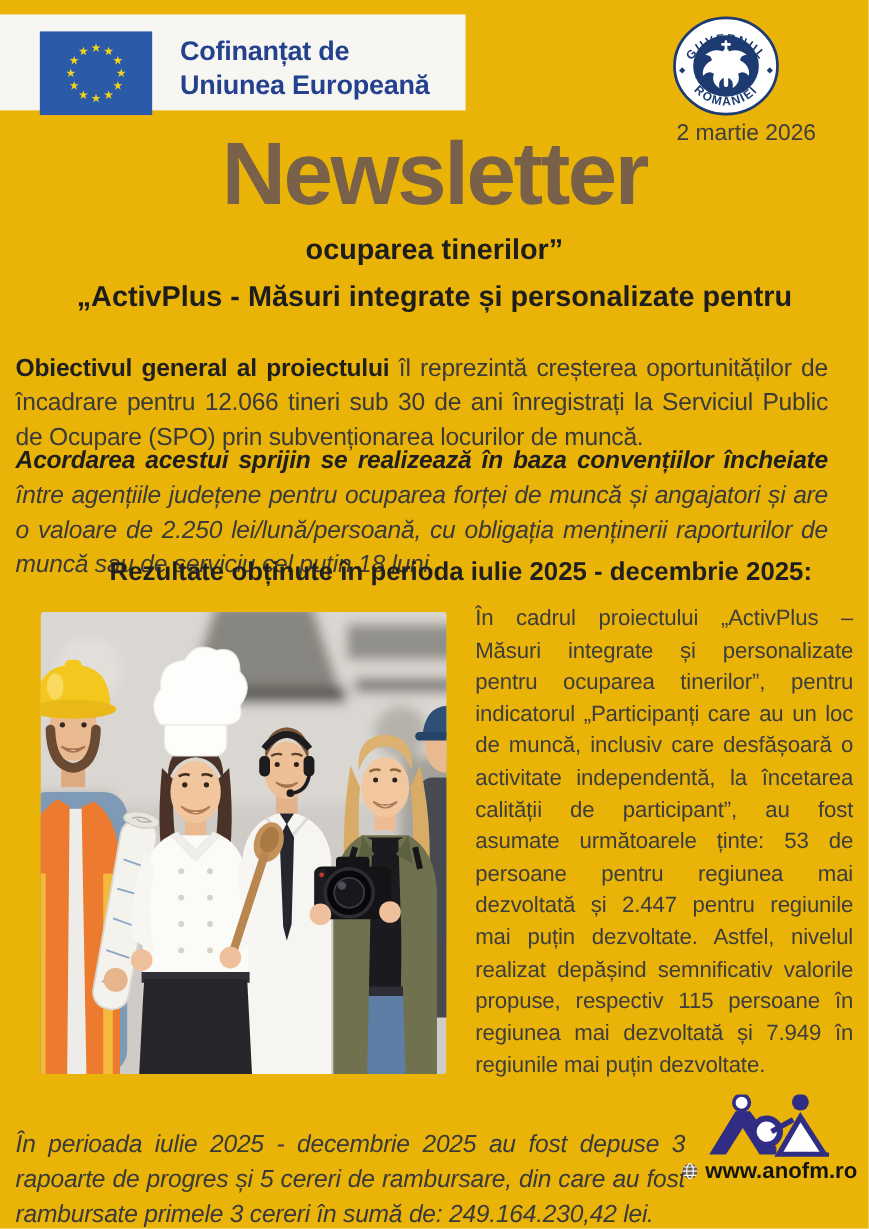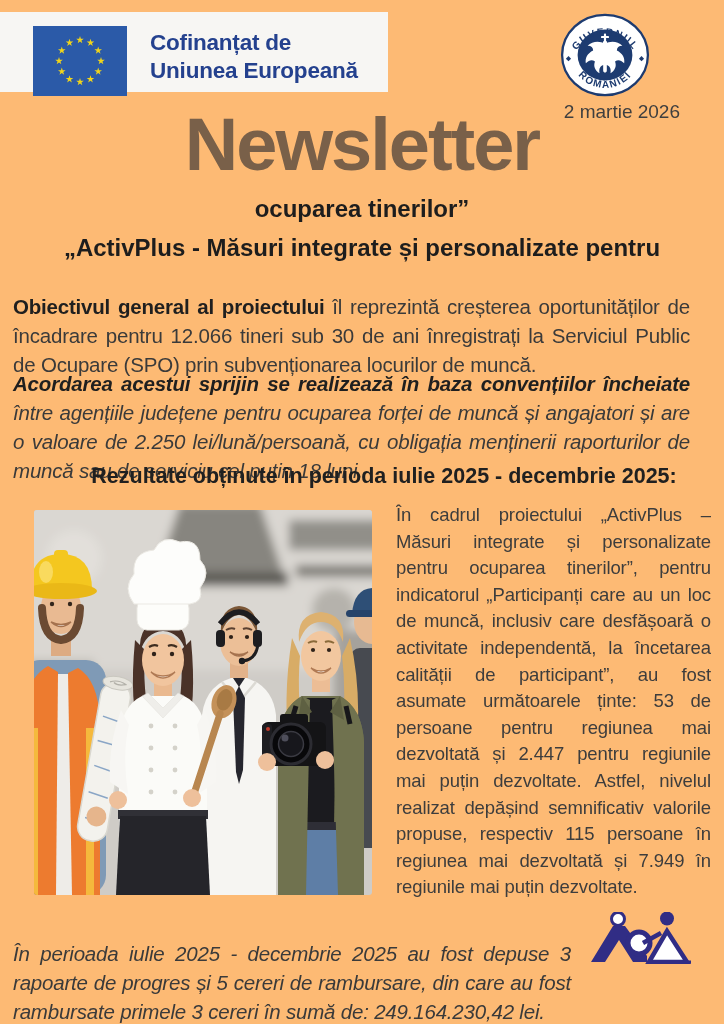--- a/index.html
+++ b/index.html
@@ -1,16 +1,16 @@
 <!DOCTYPE html>
 <html><head>
 <meta charset="utf-8">
 <style>
   html,body{margin:0;padding:0;background:#ffffff;}
-  .page{position:relative;width:724px;height:1024px;background:#fdba74;overflow:hidden;
+  .page{position:relative;width:724px;height:1024px;background:#eab308;overflow:hidden;
         font-family:"Liberation Sans","DejaVu Sans",sans-serif;color:#3c3c3c;}
 
   
   .eu-band{position:absolute;left:0;top:12px;width:388px;height:80px;background:#f7f6f3;}
   .eu-flag{position:absolute;left:33px;top:26px;width:94px;height:70px;}
   .eu-text{position:absolute;left:150px;top:29px;font-size:22.5px;font-weight:bold;
            color:#24418e;line-height:28px;letter-spacing:-0.2px;}
   .gov-logo{position:absolute;left:558px;top:13px;width:94px;height:84px;}
   .date{position:absolute;left:460px;top:101px;width:220px;text-align:right;
         font-size:19px;color:#3f3f3f;}
@@ -282,15 +282,23 @@
   <div class="anofm">
     <svg class="anofm-icon" viewBox="0 0 100 52">
       <path d="M0,50 L22,14 L34,14 L56,44 L56,50 L42,50 L28,28 L14,50 Z" fill="#312d85"></path>
       <circle cx="27" cy="7" r="6.5" fill="#ffffff" stroke="#312d85" stroke-width="3"></circle>
       <circle cx="48" cy="31" r="11" fill="#ffffff" stroke="#312d85" stroke-width="5"></circle>
       <circle cx="76" cy="6.5" r="7" fill="#312d85"></circle>
       <path d="M52,31 L70,21" stroke="#312d85" stroke-width="4.5"></path>
       <path d="M58,50 L76,19 L96,50 Z" fill="#ffffff" stroke="#312d85" stroke-width="4.5"></path>
       <path d="M90,50 L100,50" stroke="#312d85" stroke-width="3"></path>
     </svg>
+    <div class="anofm-site">
+      <svg class="globe" viewBox="0 0 14 14">
+        <circle cx="7" cy="7" r="6.3" fill="#6b5f4b"></circle>
+        <ellipse cx="7" cy="7" rx="2.8" ry="6.3" fill="none" stroke="#ffffff" stroke-width="1"></ellipse>
+        <path d="M0.7,7 L13.3,7 M1.7,3.5 L12.3,3.5 M1.7,10.5 L12.3,10.5" stroke="#ffffff" stroke-width="1" fill="none"></path>
+      </svg>
+      <span>www.anofm.ro</span>
+    </div>
   </div>
 
 </div>
 
 </body></html>

